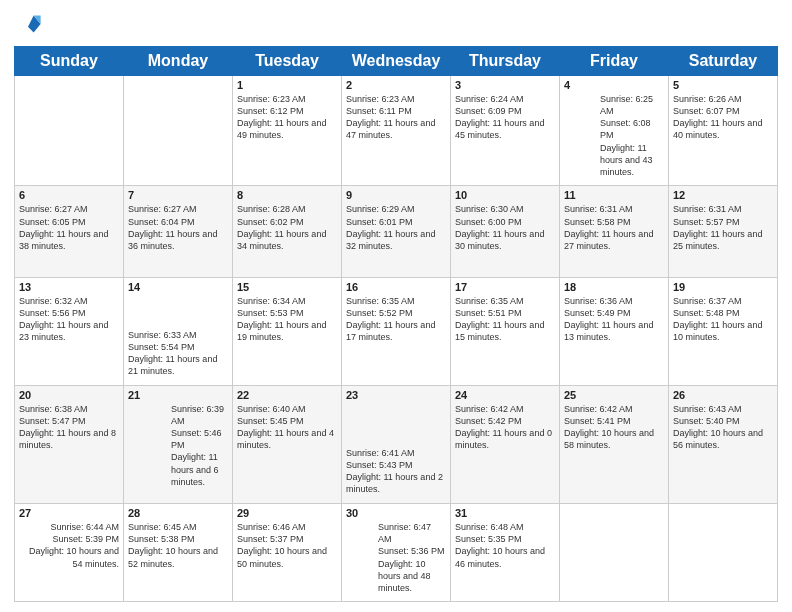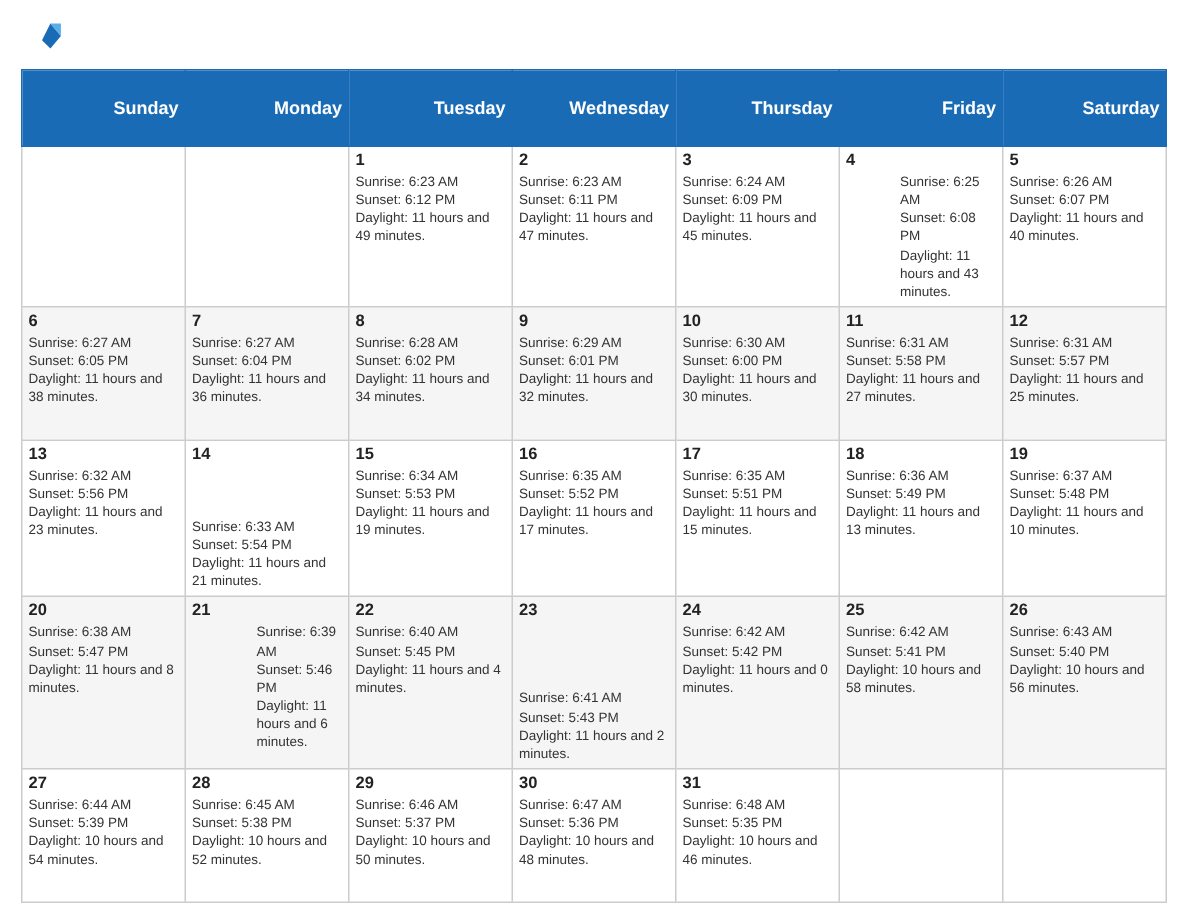--- a/index.html
+++ b/index.html
@@ -57,24 +57,24 @@
     .calendar {
       flex: 1;
       border: 1px solid #ccc;
       border-collapse: collapse;
       width: 100%;
       table-layout: fixed;
     }
     .calendar thead tr th {
       background-color: #1a6bb5;
       color: #fff;
-      font-size: 12px;
+      font-size: 16px;
       font-weight: bold;
-      padding: 18px 4px;
-      text-align: right;
+      padding: 5px 4px;
+      text-align: center;
       border: 1px solid #1a6bb5;
     }
     .calendar tbody tr td {
       border: 1px solid #ccc;
       vertical-align: top;
       padding: 3px 4px;
       font-size: 9.5px;
       color: #333;
       height: 88px;
       background: #fff;
@@ -294,39 +294,39 @@
           <td>
             <span class="day-number">26</span>
             <div class="day-info" style="white-space: pre-line;">Sunrise: 6:43 AM
 Sunset: 5:40 PM
 Daylight: 10 hours and 56 minutes.</div>
           </td>
         </tr>
         <tr>
           <td>
             <span class="day-number">27</span>
-            <div class="day-info" style="white-space: pre-line;">Sunrise: 6:44 AM
+            <div class="day-info" style="white-space: pre-line; text-align: right;">Sunrise: 6:44 AM
 Sunset: 5:39 PM
 Daylight: 10 hours and 54 minutes.</div>
           </td>
           <td>
             <span class="day-number">28</span>
             <div class="day-info" style="white-space: pre-line;">Sunrise: 6:45 AM
 Sunset: 5:38 PM
 Daylight: 10 hours and 52 minutes.</div>
           </td>
           <td>
             <span class="day-number">29</span>
             <div class="day-info" style="white-space: pre-line;">Sunrise: 6:46 AM
 Sunset: 5:37 PM
 Daylight: 10 hours and 50 minutes.</div>
           </td>
           <td>
             <span class="day-number">30</span>
-            <div class="day-info" style="white-space: pre-line;">Sunrise: 6:47 AM
+            <div class="day-info" style="white-space: pre-line; margin-left: 32px;">Sunrise: 6:47 AM
 Sunset: 5:36 PM
 Daylight: 10 hours and 48 minutes.</div>
           </td>
           <td>
             <span class="day-number">31</span>
             <div class="day-info" style="white-space: pre-line;">Sunrise: 6:48 AM
 Sunset: 5:35 PM
 Daylight: 10 hours and 46 minutes.</div>
           </td>
           <td class="empty"></td>

